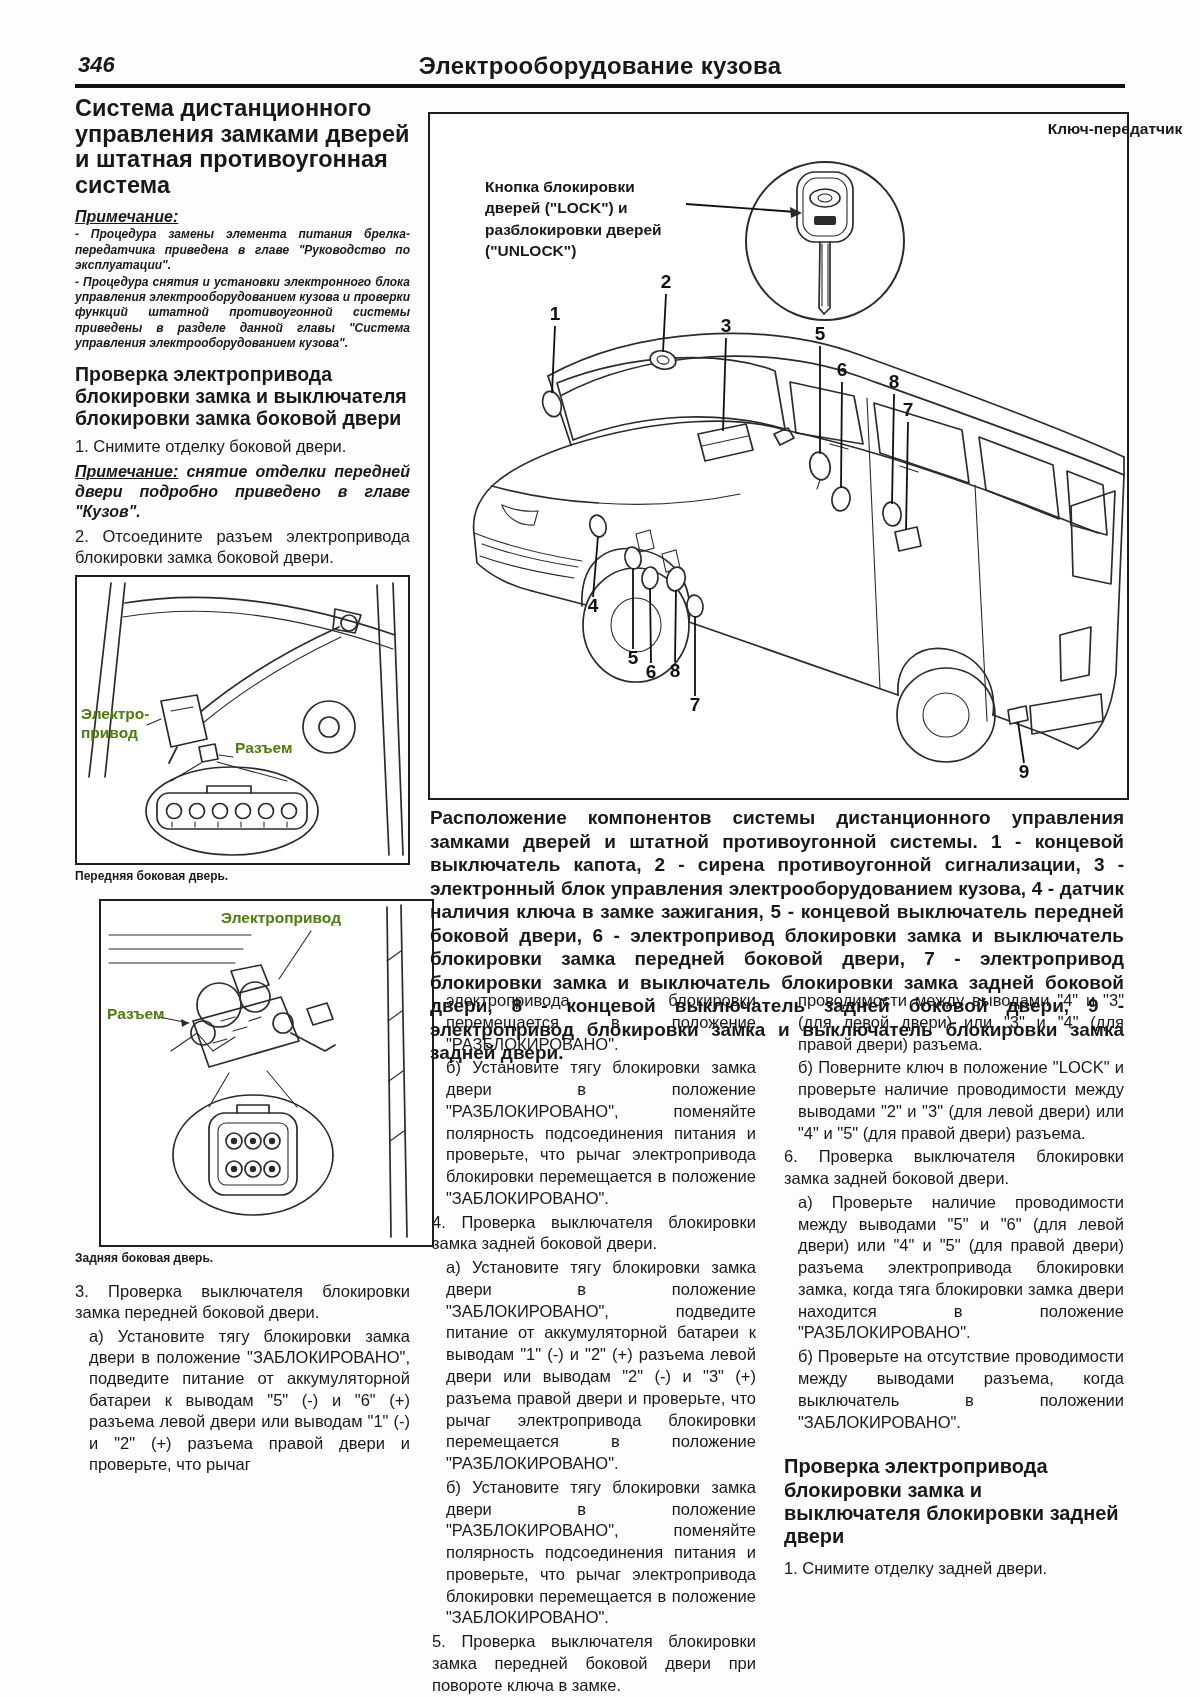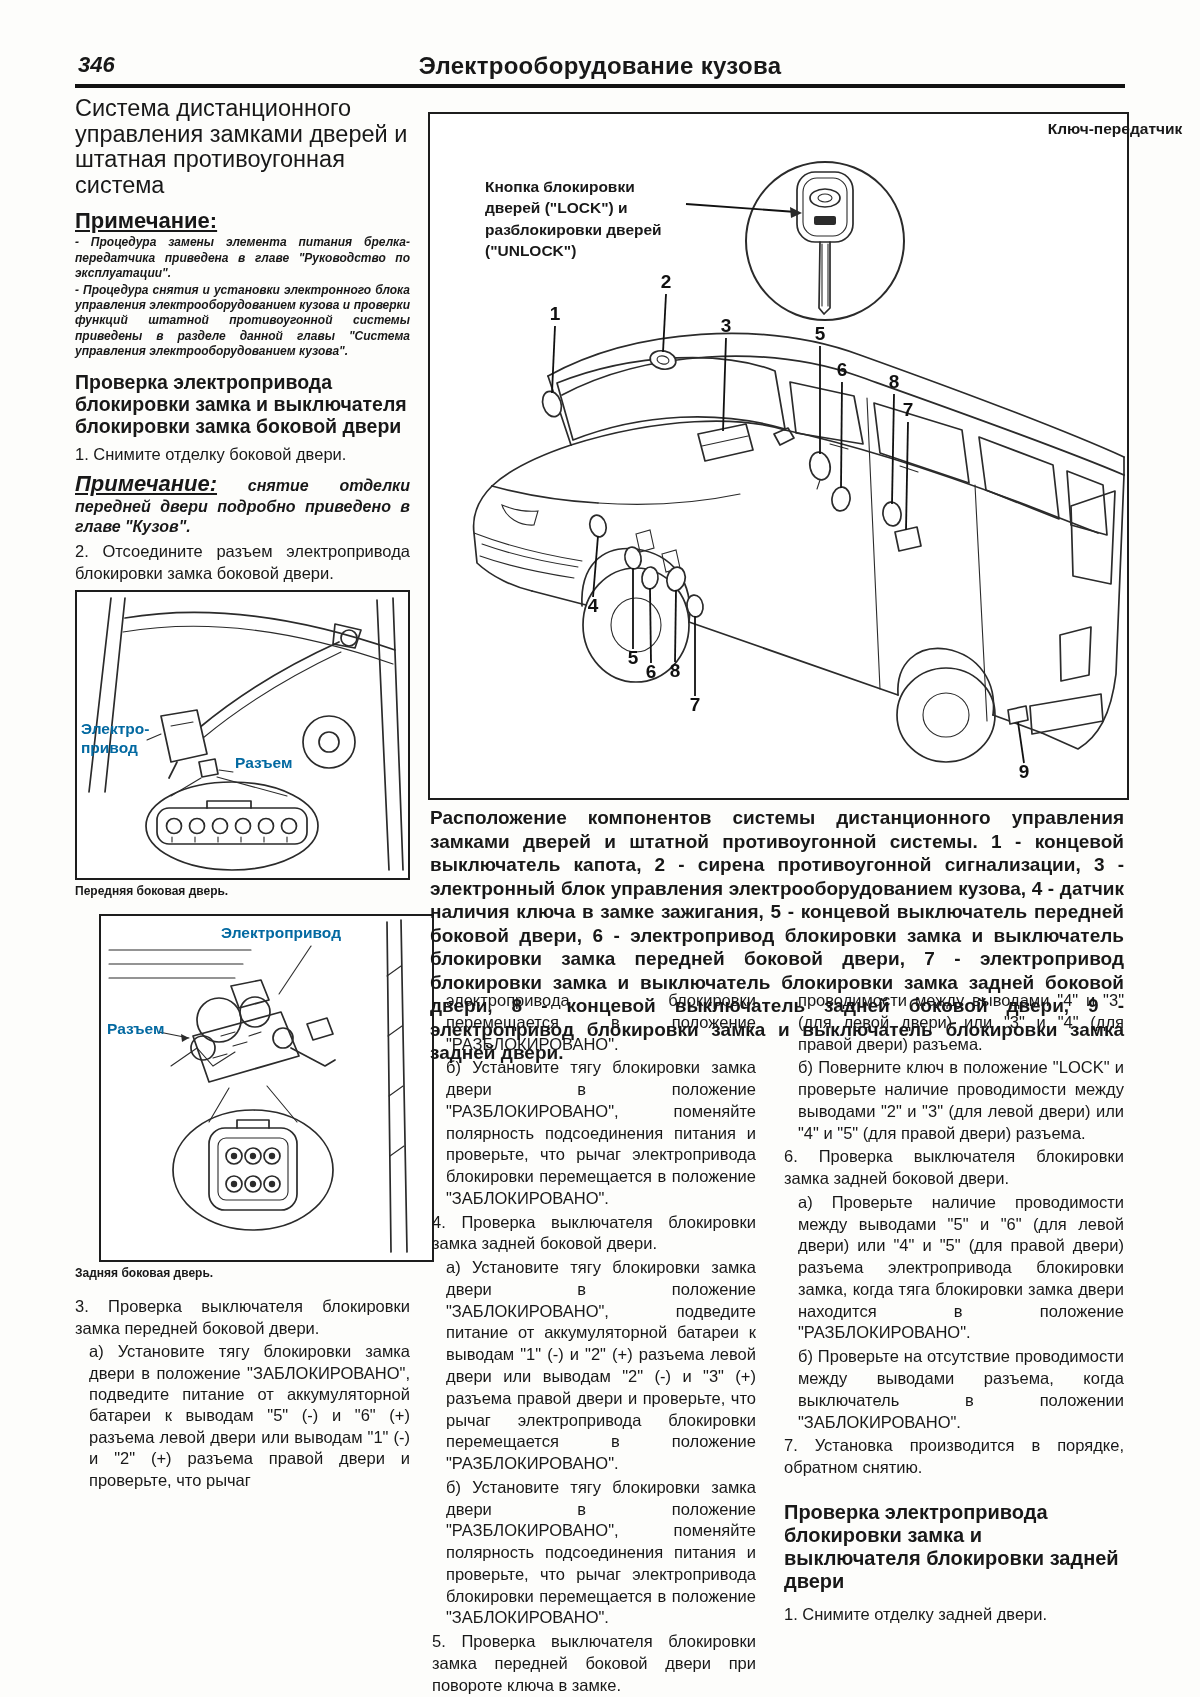--- a/index.html
+++ b/index.html
@@ -12,34 +12,34 @@
   }
   .page{position:absolute;inset:0;background:#fdfdfb;overflow:hidden;}
 
   
   .pagenum{position:absolute;left:78px;top:52px;font-size:22px;font-weight:bold;font-style:italic;}
   .ptitle{position:absolute;left:75px;top:52px;width:1050px;text-align:center;font-size:24px;font-weight:bold;letter-spacing:.3px;}
   .hrule{position:absolute;left:75px;top:84px;width:1050px;height:4px;background:#121212;}
 
   
   .leftcol{position:absolute;left:75px;top:96px;width:335px;}
-  .h1{font-size:23.5px;font-weight:normal;line-height:1.09;margin:0 0 10px 0;}
+  .h1{font-size:23.5px;font-weight:bold;line-height:1.09;margin:0 0 10px 0;}
   .h2{font-size:19.5px;font-weight:bold;line-height:1.13;margin:12px 0 7px 0;}
-  .note-label{font-weight:bold;text-decoration:underline;font-size:22px;}
+  .note-label{font-style:italic;font-weight:bold;text-decoration:underline;font-size:16px;}
   .noteblock{margin:0 0 6px 0;}
   .noteit{font-style:italic;font-weight:600;font-size:12px;line-height:1.28;text-align:justify;margin:1px 0;}
   .step{font-size:16.5px;line-height:1.3;text-align:justify;margin:2px 0;}
   .substep{font-size:16.5px;line-height:1.3;text-align:justify;margin:2px 0 2px 14px;}
   .noteinline{font-style:italic;font-weight:600;font-size:16px;line-height:1.25;text-align:justify;margin:4px 0;}
 
   .figbox{position:relative;width:331px;border:2px solid #1d1d1d;background:#fff;margin:6px 0 4px 0;}
   .figbox-a{height:286px;}
   .figbox-b{height:344px;margin-left:24px;}
   .figcap{font-size:12px;font-weight:bold;margin:2px 0 16px 0;}
-  .figlabel{position:absolute;font-size:15.5px;font-weight:600;line-height:1.22;color:#0369a1;}
+  .figlabel{position:absolute;font-size:15.5px;font-weight:600;line-height:1.22;color:#4d7c0f;}
 
   
   .figmain{position:absolute;left:428px;top:112px;width:697px;height:684px;border:2px solid #1d1d1d;background:#fff;}
   .figmain svg{position:absolute;inset:0;}
   .keylabel{position:absolute;left:585px;top:6px;width:200px;text-align:center;font-size:15.5px;font-weight:600;}
   .btnlabel{position:absolute;left:55px;top:62px;width:200px;font-size:15.5px;font-weight:600;line-height:1.38;}
 
   .capmain{position:absolute;left:430px;top:806px;width:694px;font-size:19px;font-weight:bold;line-height:1.24;text-align:justify;}
 
   
@@ -282,19 +282,18 @@
       <p class="bp num">5. Проверка выключателя блокировки замка передней боковой двери при повороте ключа в замке.</p>
     </div>
 
   <div class="bodycol col-right">
     <div>
         <p class="bp sub">проводимости между выводами "4" и "3" (для левой двери) или "3" и "4" (для правой двери) разъема.</p>
         <p class="bp sub">б) Поверните ключ в положение "LOCK" и проверьте наличие проводимости между выводами "2" и "3" (для левой двери) или "4" и "5" (для правой двери) разъема.</p>
         <p class="bp num">6. Проверка выключателя блокировки замка задней боковой двери.</p>
         <p class="bp sub">а) Проверьте наличие проводимости между выводами "5" и "6" (для левой двери) или "4" и "5" (для правой двери) разъема электропривода блокировки замка, когда тяга блокировки замка двери находится в положение "РАЗБЛОКИРОВАНО".</p>
         <p class="bp sub">б) Проверьте на отсутствие проводимости между выводами разъема, когда выключатель в положении "ЗАБЛОКИРОВАНО".</p>
-        <p class="bp num">7. Установка производится в порядке, обратном снятию.</p>
       </div>
     <p class="h2r">Проверка электропривода блокировки замка и выключателя блокировки задней двери</p>
     <p class="bp num">1. Снимите отделку задней двери.</p>
   </div>
 
 </div>
 
 </body></html>

